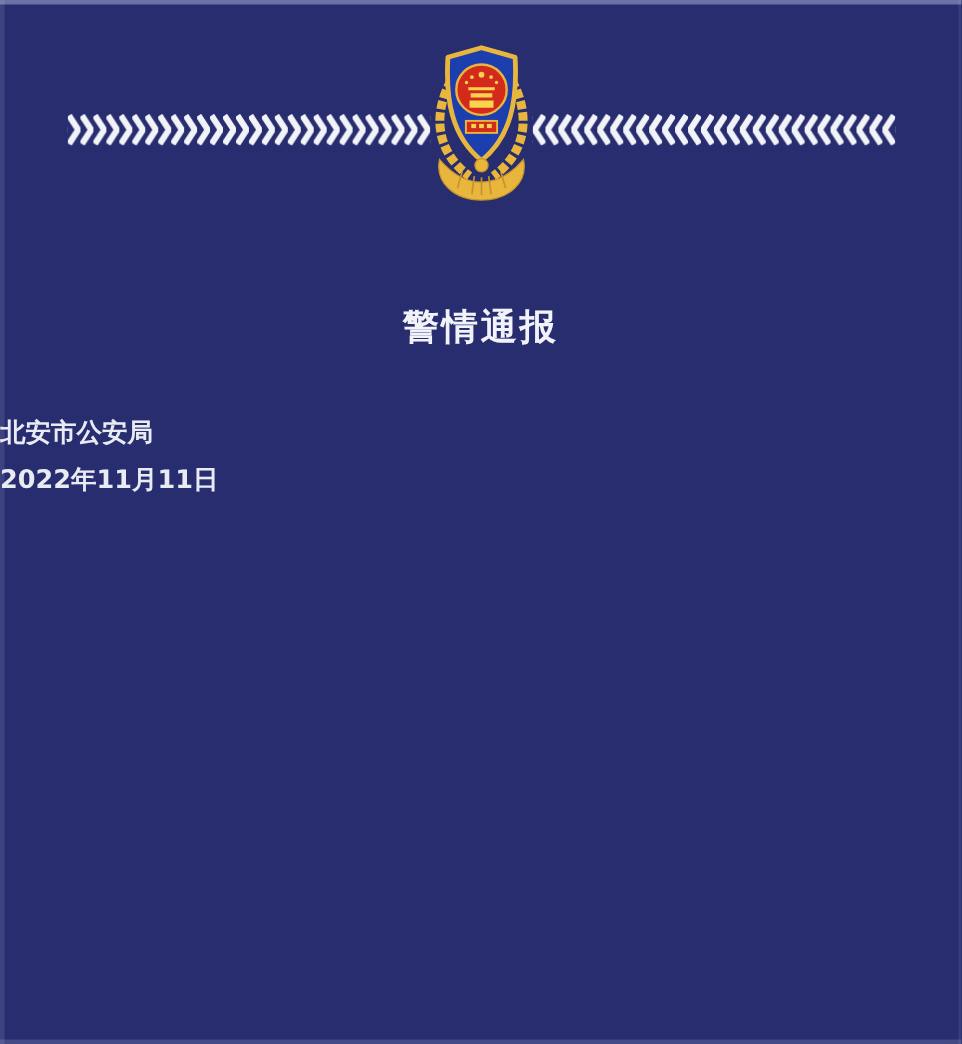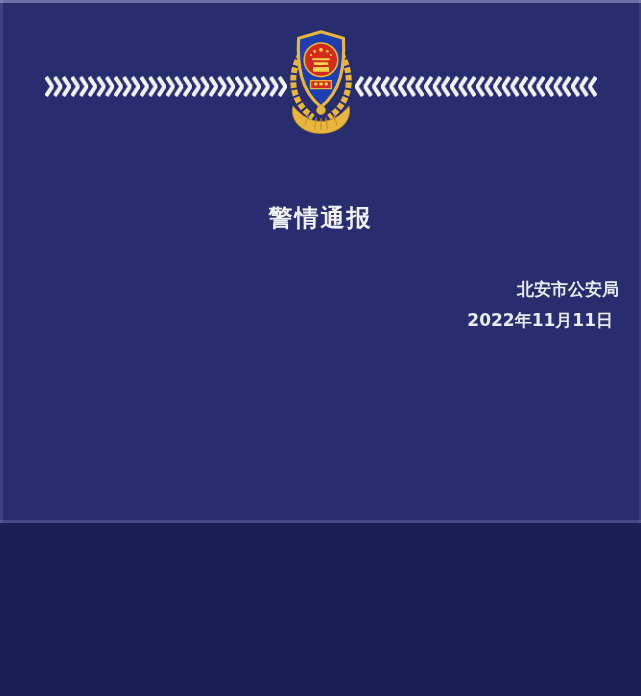--- a/index.html
+++ b/index.html
@@ -4,21 +4,21 @@
 <style>
   html, body { margin: 0; padding: 0; }
   body {
     width: 641px; height: 696px;
     font-family: "DejaVu Sans", "Liberation Sans", sans-serif;
     background: #1a1f55;
     overflow: hidden;
   }
   .page {
     position: relative;
-    width: 641px; height: 523px;
+    width: 641px; height: 696px;
     background: #272d6e;
     box-shadow:
       inset 0 3px 0 rgba(165,172,215,0.55),
       inset 3px 0 0 rgba(165,172,215,0.18),
       inset -2px 0 0 rgba(165,172,215,0.14),
       inset 0 -3px 0 rgba(165,172,215,0.22);
     color: #e9ebf3;
   }
   .header { position: relative; height: 152px; }
   .chevrons-left-band {
@@ -50,21 +50,20 @@
     font-weight: bold;
     line-height: 33.5px;
     text-align: justify;
   }
   .content p {
     margin: 0;
     text-indent: 2em;
   }
   .signature {
     margin-top: 40px;
-    text-align: right;
     font-size: 17px;
     font-weight: bold;
     line-height: 31px;
   }
   .signature .agency { padding-right: 22px; }
   .signature .date   { padding-right: 28px; }
 </style>
 </head>
 <body>
 

